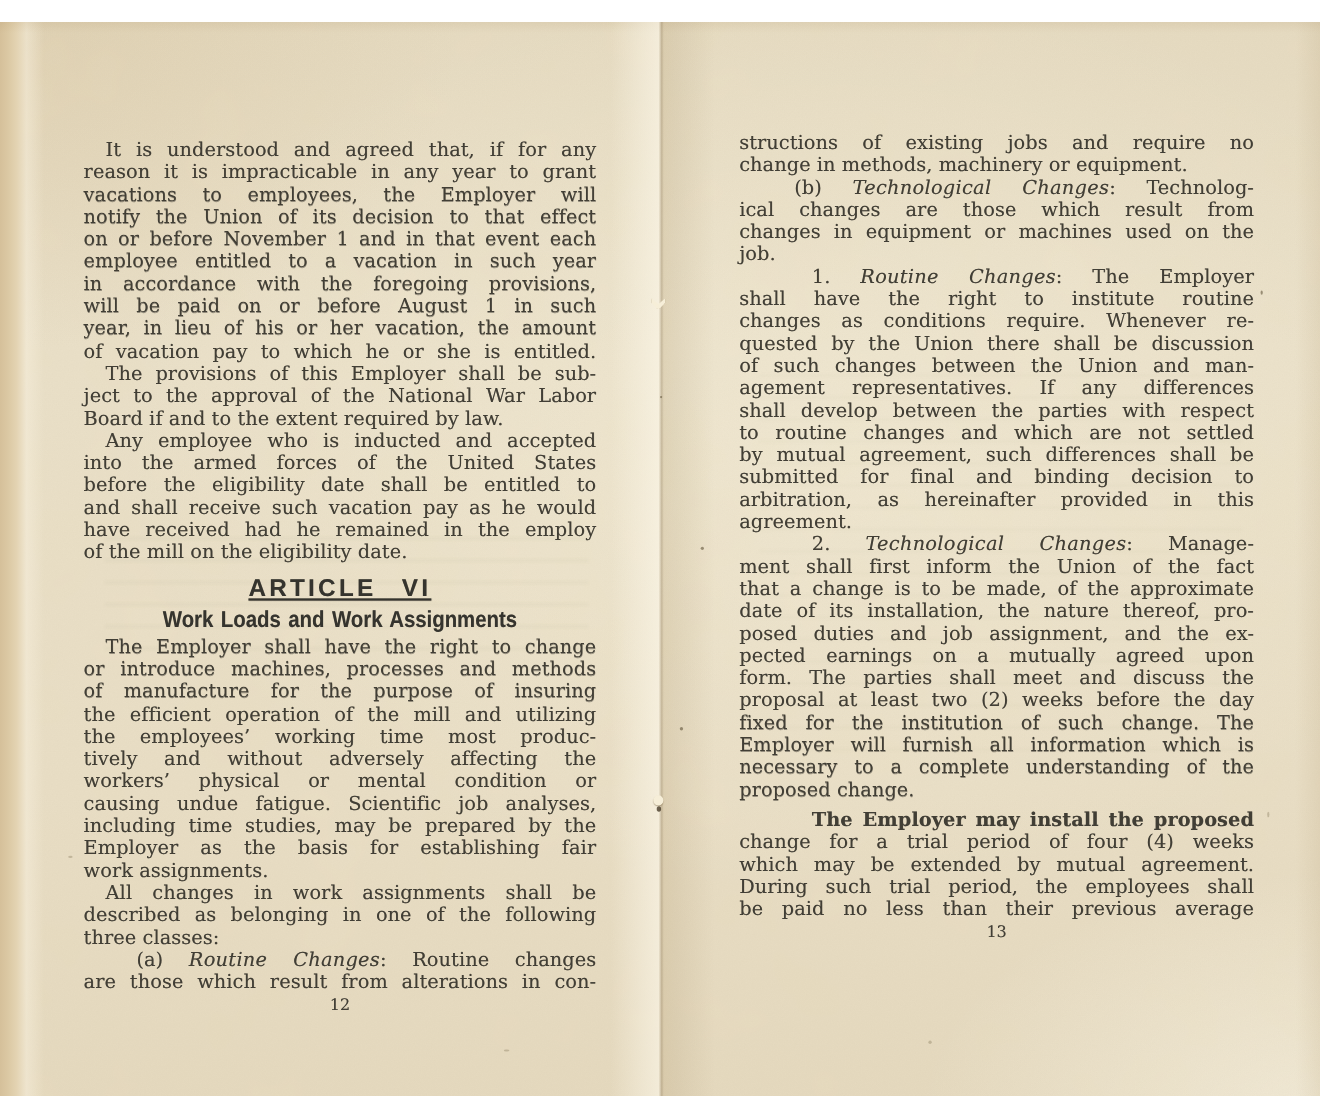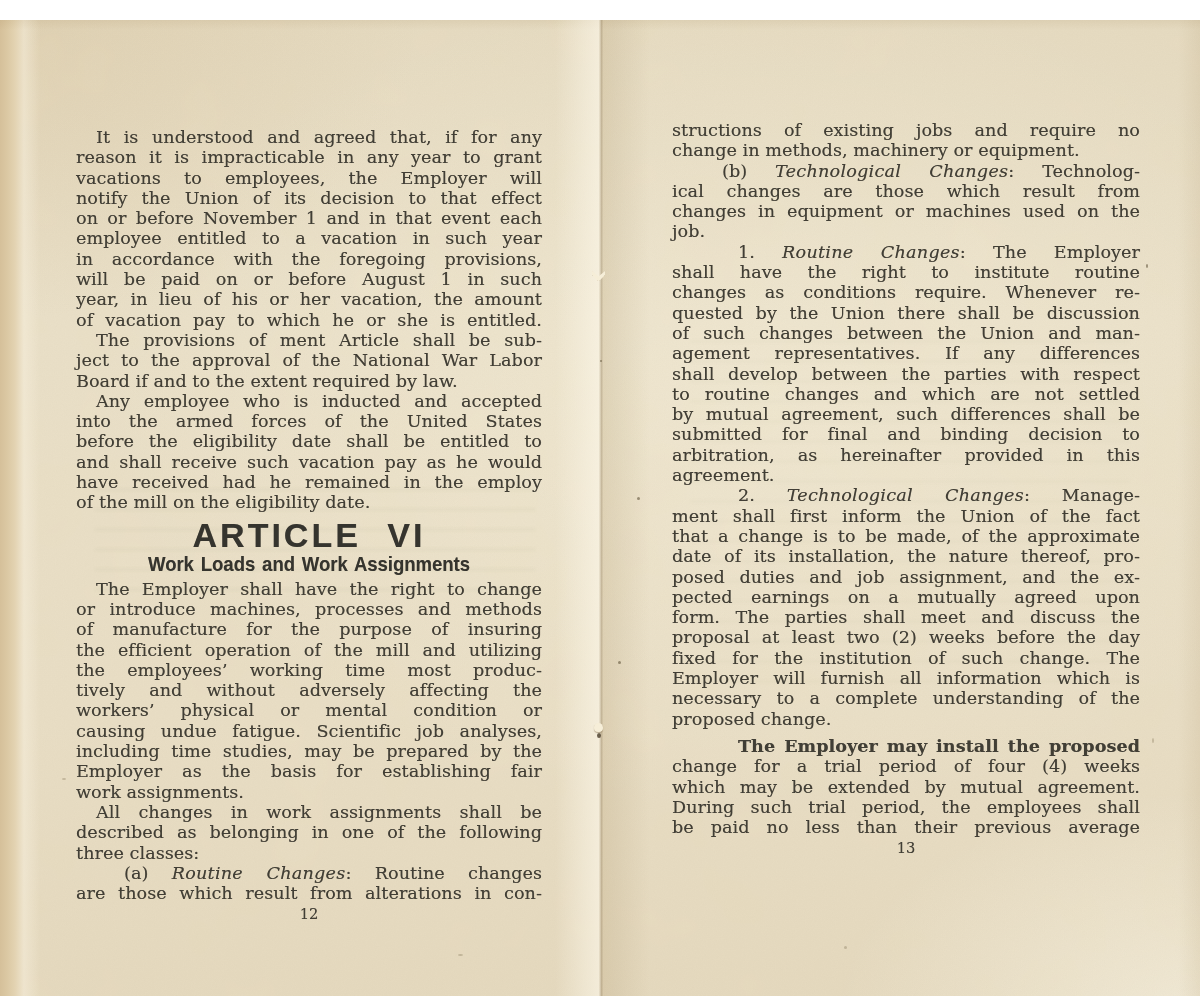--- a/index.html
+++ b/index.html
@@ -60,23 +60,24 @@
 
   .page-col{position:absolute;text-shadow:0.2px 0.2px 0.6px rgba(65,62,53,0.50);}
   .line{
     font-size:17.5px;line-height:20.3px;letter-spacing:0.1px;
     text-align:justify;text-align-last:justify;
   }
   .line.last{text-align-last:left;}
   .line i{font-style:italic;letter-spacing:0.3px;}
   .heading{
     font-family:"Liberation Sans",sans-serif;font-weight:700;
-    font-size:34px;line-height:30px;margin-top:7px;
+    font-size:22px;line-height:30px;margin-top:7px;
     text-align:center;letter-spacing:3px;word-spacing:14px;
     color:var(--heading-ink,#35342e);
+    text-decoration:underline;
   }
   .subheading{
     font-family:"Liberation Sans",sans-serif;font-weight:700;
     font-size:21px;line-height:27px;margin-bottom:2px;
     text-align:center;letter-spacing:0;word-spacing:2px;
     transform:scaleX(0.88);transform-origin:50% 50%;
     color:var(--heading-ink,#35342e);
   }
   .page-number{margin-top:3px;text-align:center;font-size:14.5px;}
 </style>
@@ -126,21 +127,21 @@
           <div class="line">vacations to employees, the Employer will</div>
           <div class="line">notify the Union of its decision to that effect</div>
           <div class="line">on or before November 1 and in that event each</div>
           <div class="line">employee entitled to a vacation in such year</div>
           <div class="line">in accordance with the foregoing provisions,</div>
           <div class="line">will be paid on or before August 1 in such</div>
           <div class="line">year, in lieu of his or her vacation, the amount</div>
           <div class="line">of vacation pay to which he or she is entitled.</div>
         </div>
         <div class="para">
-          <div class="line" style="text-indent: 20px;">The provisions of ment Article shall be sub-</div>
+          <div class="line" style="text-indent: 20px;">The provisions of this Employer shall be sub-</div>
           <div class="line">ject to the approval of the National War Labor</div>
           <div class="line last">Board if and to the extent required by law.</div>
         </div>
         <div class="para">
           <div class="line" style="text-indent: 20px;">Any employee who is inducted and accepted</div>
           <div class="line">into the armed forces of the United States</div>
           <div class="line">before the eligibility date shall be entitled to</div>
           <div class="line">and shall receive such vacation pay as he would</div>
           <div class="line">have received had he remained in the employ</div>
           <div class="line last">of the mill on the eligibility date.</div>

